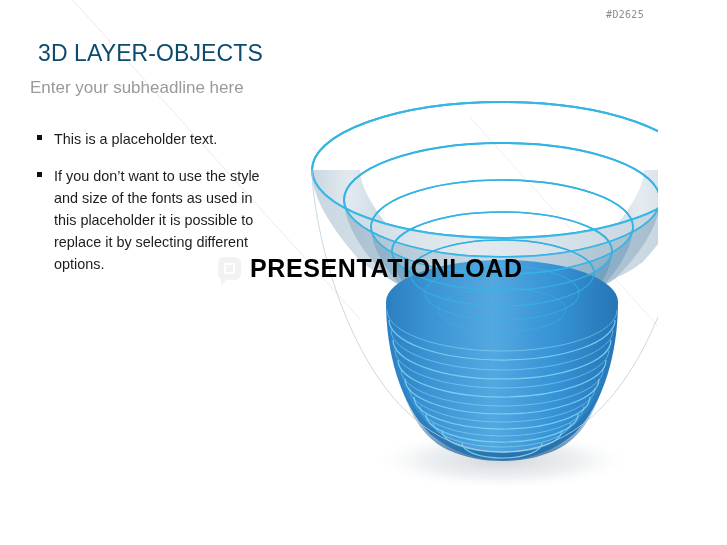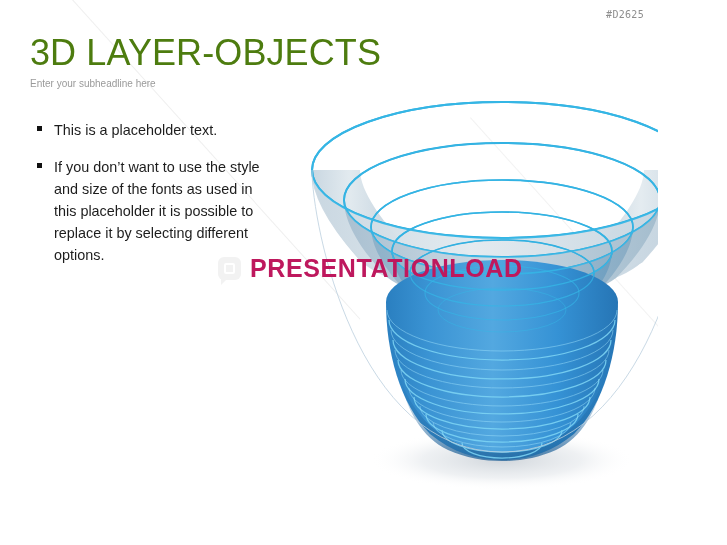--- a/index.html
+++ b/index.html
@@ -48,42 +48,42 @@
     color: #8e8e8e;
     letter-spacing: .3px;
     font-family: "DejaVu Sans Mono", monospace;
   }
 
   
   .title {
     position: absolute;
     left: 30px;
     top: 32px;
-    font-size: 36px;
+    font-size: 23px;
     font-weight: normal;
-    color: #4d7c0f;
+    color: #0c4a6e;
     letter-spacing: .1px;
-    margin: 0;
+    margin: 8px;
     white-space: nowrap;
   }
   .subtitle {
     position: absolute;
     left: 30px;
     top: 78px;
-    font-size: 10px;
+    font-size: 17px;
     color: #9a9a9a;
     margin: 0;
     white-space: nowrap;
   }
 
   
   .bullets {
     position: absolute;
     left: 30px;
-    top: 119px;
+    top: 128px;
     width: 230px;
     margin: 0;
     padding: 0;
     list-style: none;
   }
   .bullet {
     position: relative;
     padding-left: 24px;
     margin-bottom: 15px;
     font-size: 14.4px;
@@ -150,21 +150,21 @@
     top: 6px;
     width: 11px;
     height: 11px;
     border: 2px solid #ffffff;
     border-radius: 2px;
     box-sizing: border-box;
   }
   .wm-text {
     font-size: 25px;
     font-weight: bold;
-    color: #be185d;
+    color: #000000;
     letter-spacing: .6px;
     line-height: 1;
     text-align: right;
   }
 </style>
 </head>
 <body>
 
 <div class="slide">
 

